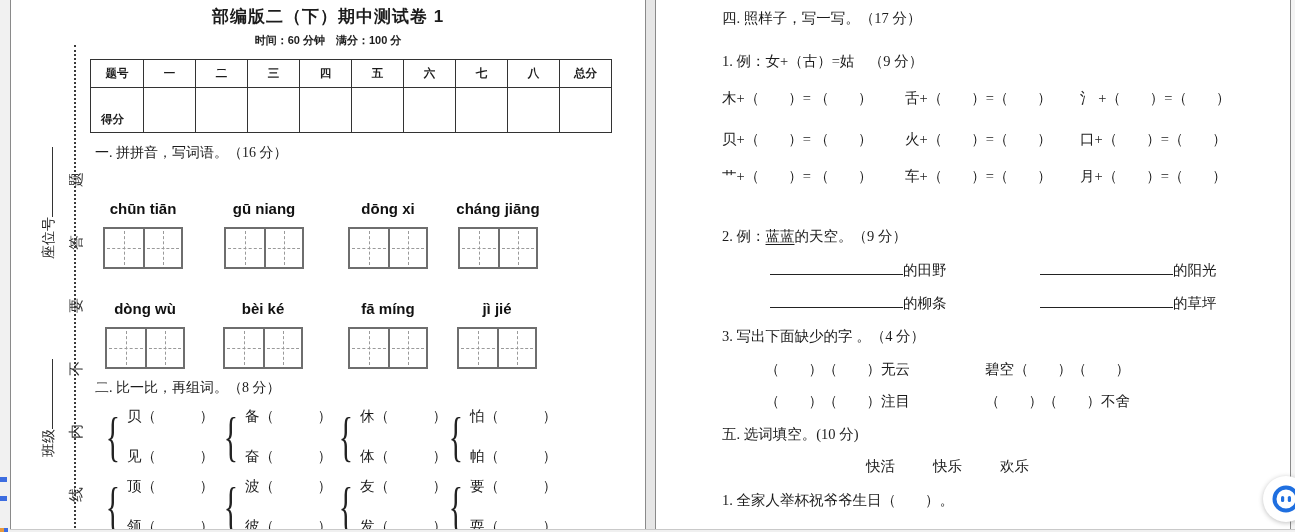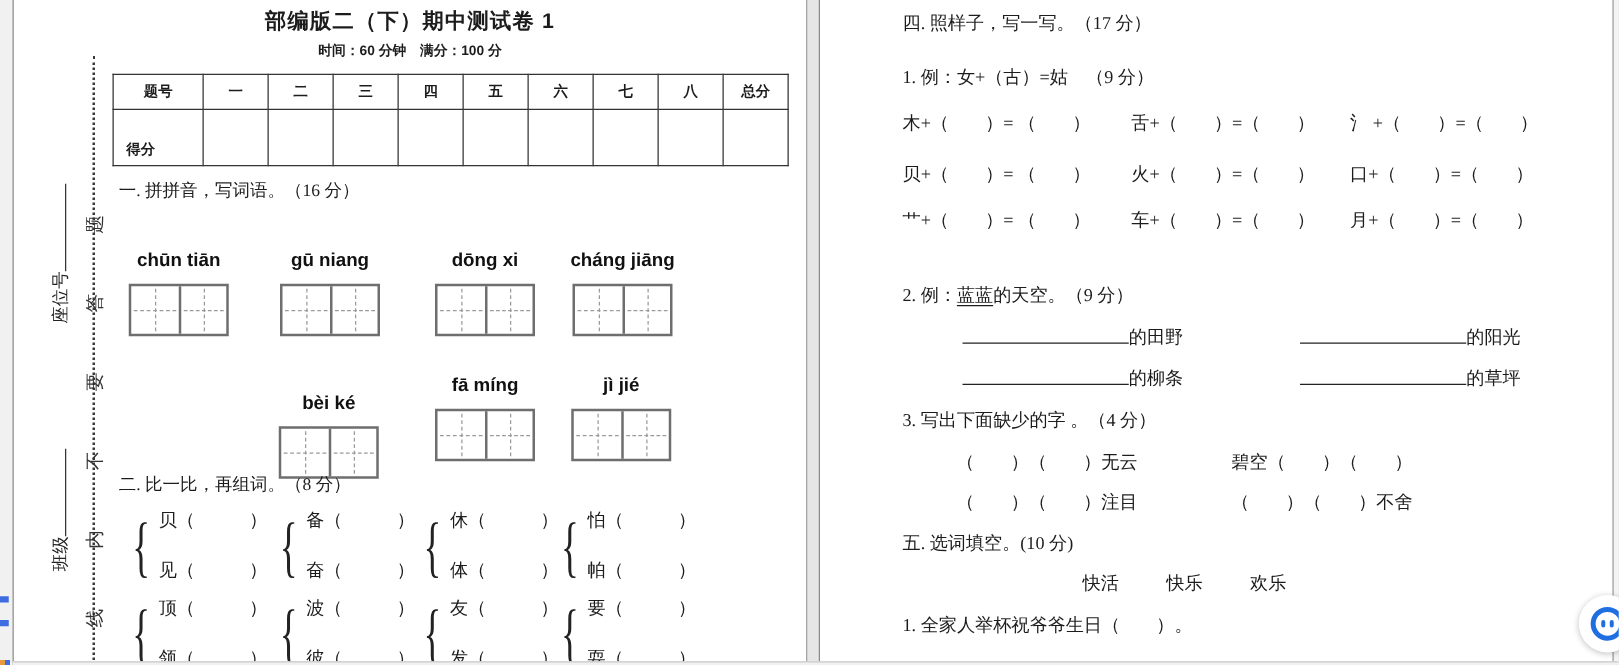--- a/index.html
+++ b/index.html
@@ -38,21 +38,21 @@
   .title { left:0; right:0; top:8px; text-align:center; font-weight:bold;
            font-size:17px; letter-spacing:1px; }
   .subtitle { left:0; right:0; top:36px; text-align:center; font-weight:bold; font-size:11px; }
 
   
   table.score { position:absolute; left:79px; top:62px; border-collapse:collapse; }
   table.score td { border:1.5px solid #333; font-family:"Liberation Sans",sans-serif;
                    font-weight:bold; font-size:11.5px; text-align:center; }
   table.score tr:first-child td { height:28px; }
   table.score tr:last-child  td { height:45px; }
-  td.qnum { width:72px; }
+  td.qnum { width:53px; }
   td.col  { width:52px; }
   td.score-label { text-align:left !important; padding:18px 0 0 10px; }
 
   .sec-heading { font-size:14px; }
 
   
   .pword { position:absolute; width:80px;margin-top:20px; }
   .plabel { position:absolute; top:-27px; left:50%; transform:translateX(-50%);
             white-space:nowrap; font-family:"Liberation Sans",sans-serif;
             font-weight:bold; font-size:15px; color:#111; }
@@ -165,21 +165,28 @@
         </div>
     </div>
     <div class="pword" style="left:337px; top:210px;">
       <div class="plabel">dōng xi</div>
       <div class="tgrid">
           <div class="tcell"></div>
           <div class="tcell"></div>
         </div>
     </div>
 
-    <div class="pword" style="left:212px; top:324px;">
+    <div class="pword" style="left:94px;  top:310px;">
+      <div class="plabel">dòng wù</div>
+      <div class="tgrid">
+          <div class="tcell"></div>
+          <div class="tcell"></div>
+        </div>
+    </div>
+    <div class="pword" style="left:212px; top:310px;">
       <div class="plabel">bèi ké</div>
       <div class="tgrid">
           <div class="tcell"></div>
           <div class="tcell"></div>
         </div>
     </div>
     <div class="pword" style="left:446px; top:310px;">
       <div class="plabel">jì jié</div>
       <div class="tgrid">
           <div class="tcell"></div>

